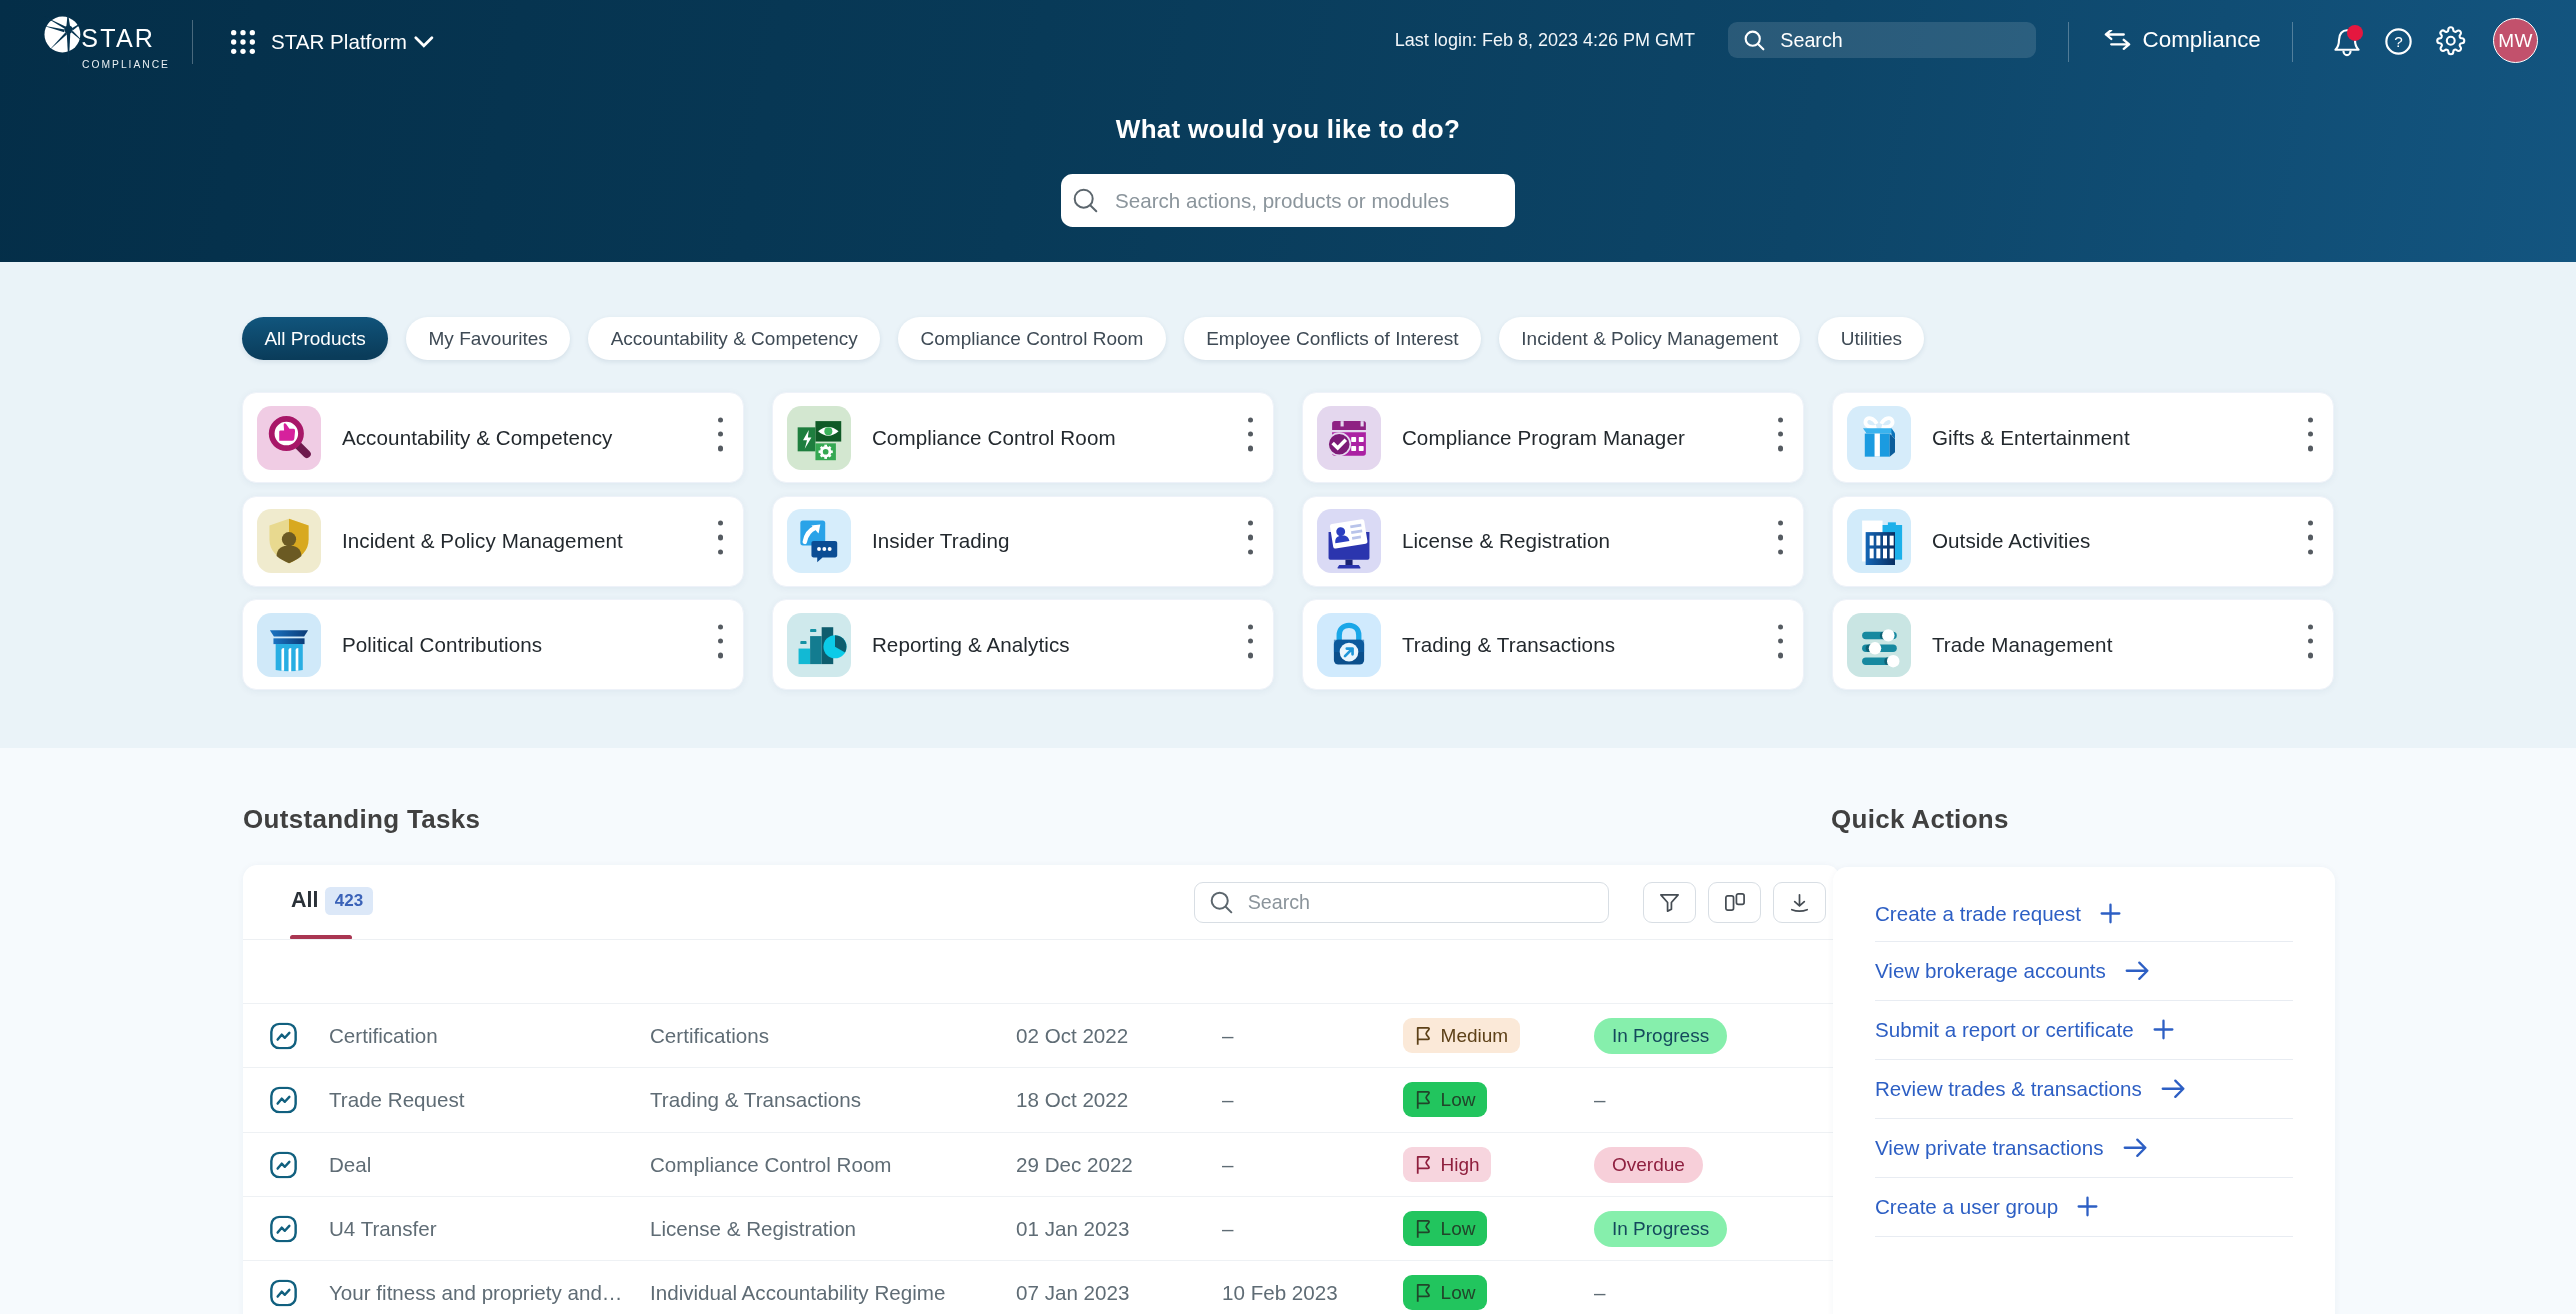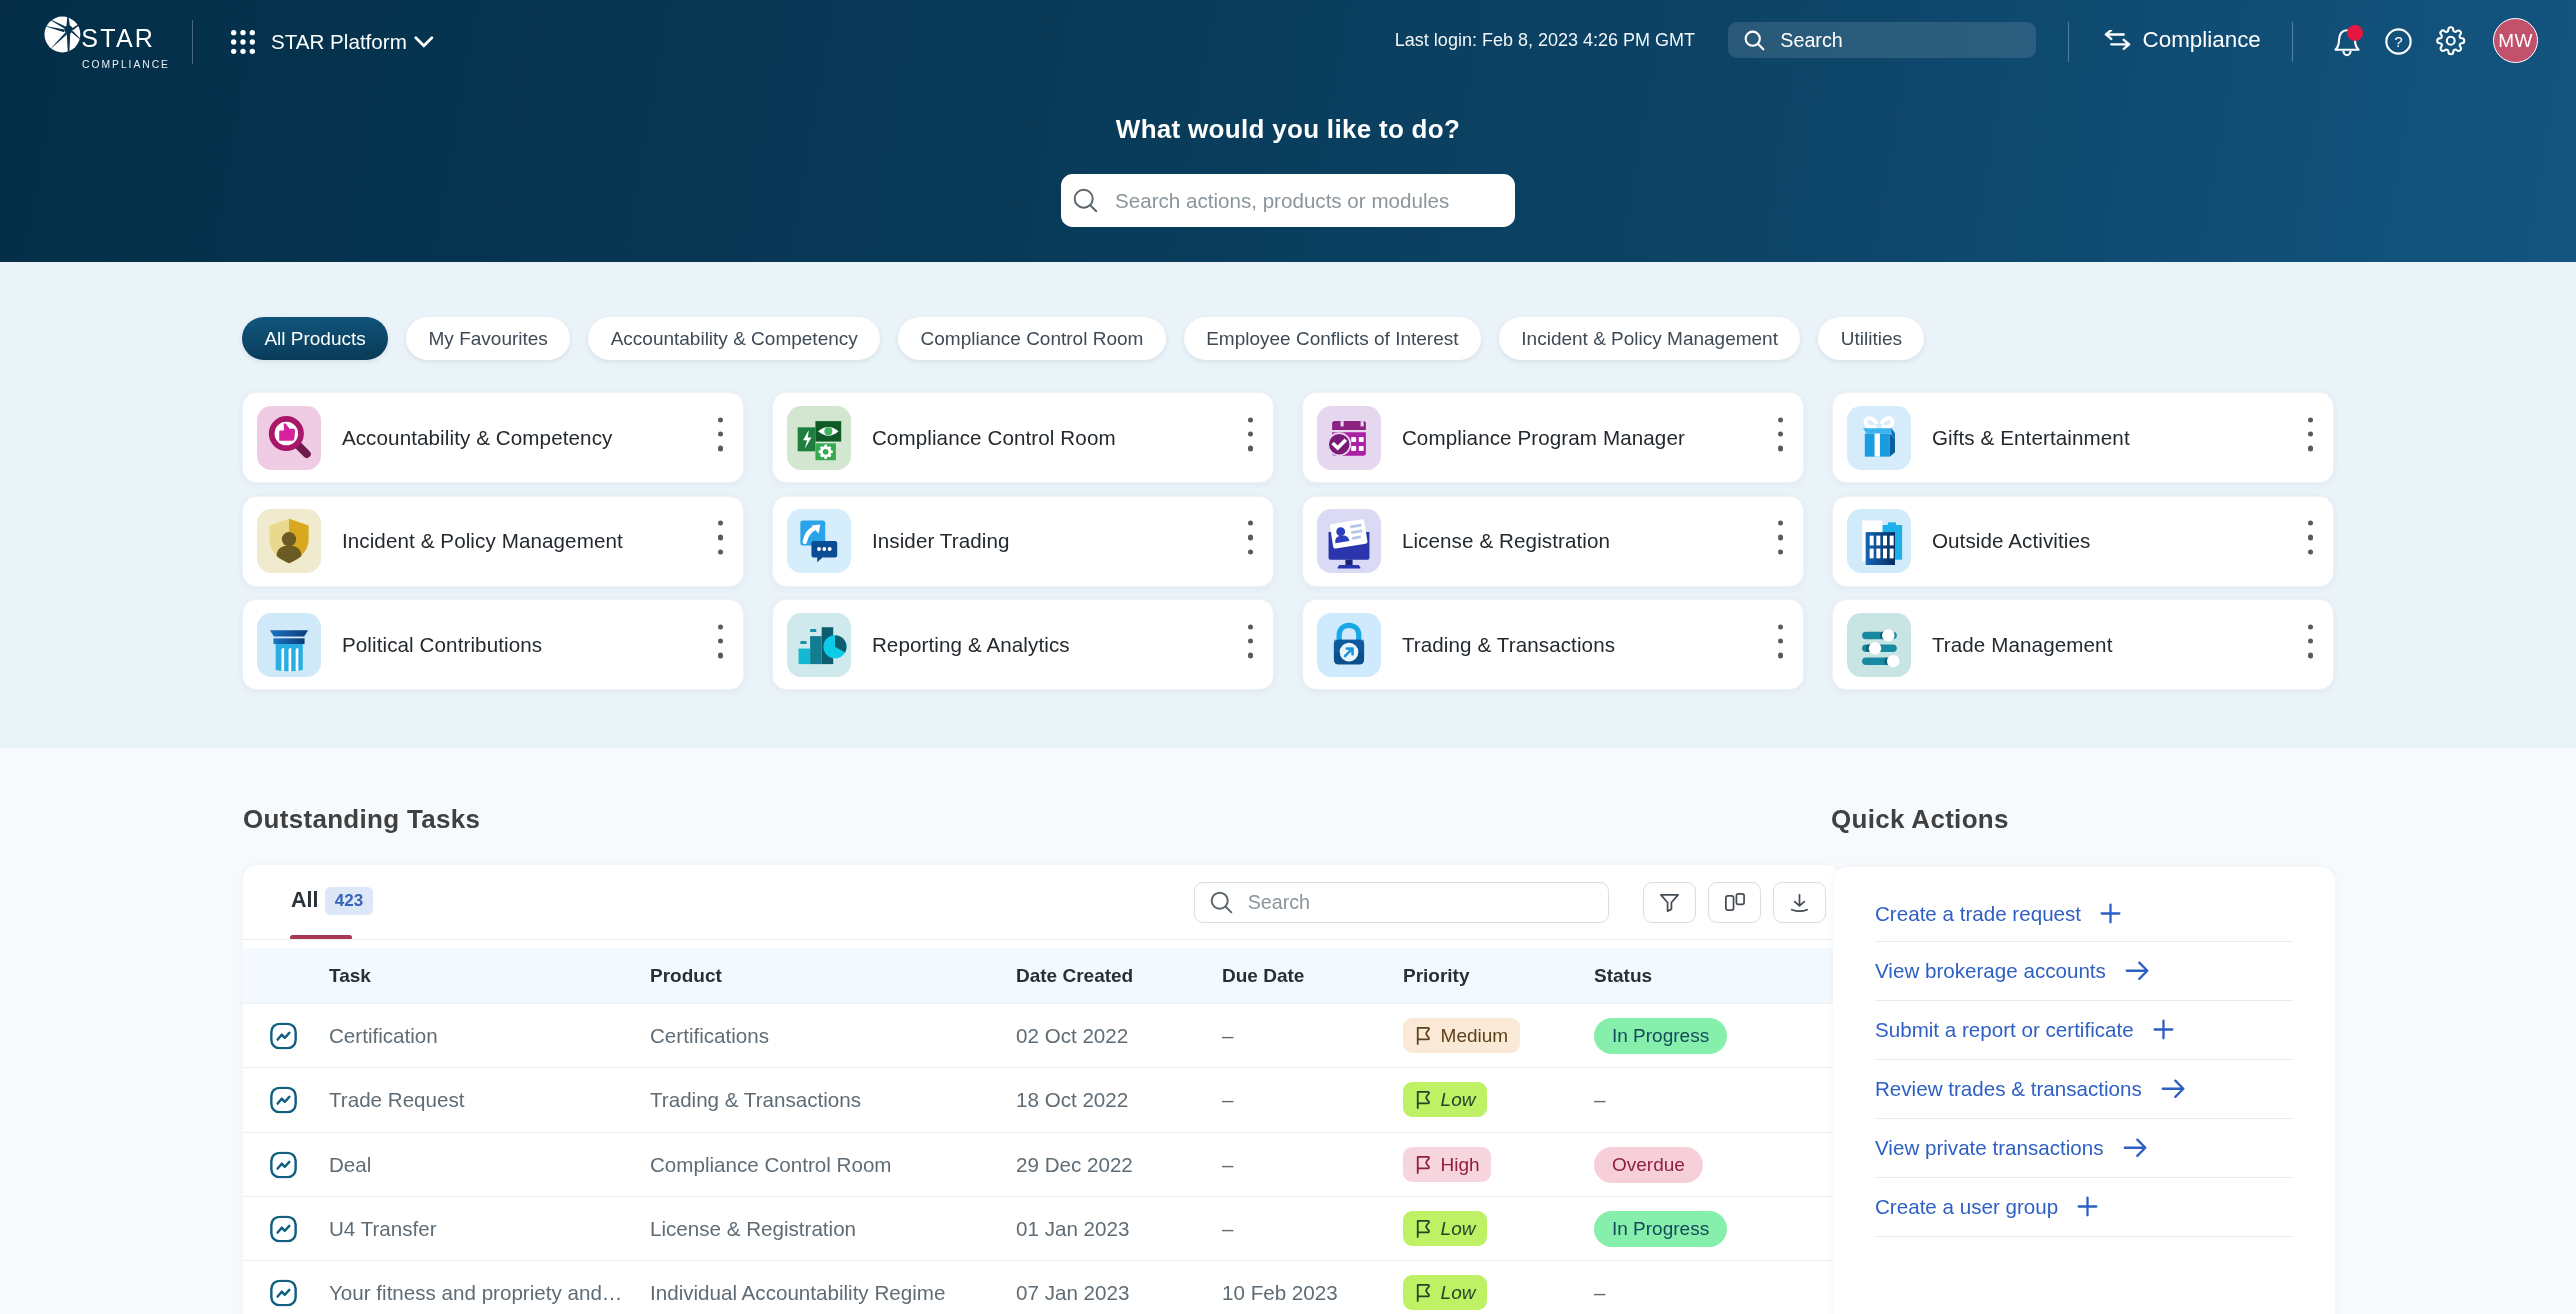--- a/index.html
+++ b/index.html
@@ -66,21 +66,21 @@
 .c-task { position:absolute; left:86px; }
 .c-prod { position:absolute; left:407px; }
 .c-date { position:absolute; left:773px; }
 .c-due  { position:absolute; left:979px; }
 .c-pri  { position:absolute; left:1160px; }
 .c-stat { position:absolute; left:1351px; }
 .rowicon { position:absolute; left:27px; top:50%; transform:translateY(-50%); height:27px; }
 .pbadge { display:inline-flex; align-items:center; height:35px; border-radius:9px; padding:0 11.6px; font-size:19px; gap:8px; }
 .pbadge svg { flex:none; }
 .p-med { background:#fbe9d8; color:#5d4118; }
-.p-low { background:#bef264; color:#21452a;font-style:italic; }
+.p-low { background:#22c55e; color:#21452a; }
 .p-high{ background:#f7d5de; color:#8f1f3d; }
 .sbadge { display:inline-flex; align-items:center; height:36px; border-radius:18px; padding:0 18px; font-size:19px; }
 .s-prog { background:#86efac; color:#14495c; }
 .s-over { background:#f7cfd9; color:#8f2040; }
 
 
 .qa-item { height:59px; display:flex; align-items:center; margin:0 42px 0 42px; padding-right:0;
   border-bottom:0.9px solid #e8ecf2; color:#2d5fc4; font-size:20.6px; gap:18px; }
 .qa-item:first-child { height:55px; margin-top:19.7px; }
 </style>
@@ -442,28 +442,20 @@
           <rect x="3" y="5" width="8" height="15" rx="2"></rect>
           <rect x="14" y="3" width="8" height="11" rx="2"></rect>
         </svg>
       </div>
     <div class="tp-btn" style="left:1530px;">
         <svg width="23" height="23" viewBox="0 0 24 24" fill="none" stroke="#454c53" stroke-width="1.8" stroke-linecap="round">
           <path d="M12 4 L12 15 M7 11 L12 15.5 L17 11"></path>
           <path d="M4 19.5 C9 21.5 15 21.5 20 19.5"></path>
         </svg>
       </div>
-    <div class="thead">
-      <span class="c-task">Task</span>
-        <span class="c-prod">Product</span>
-        <span class="c-date">Date Created</span>
-      <span class="c-due">Due Date</span>
-        <span class="c-pri">Priority</span>
-        <span class="c-stat">Status</span>
-    </div>
     <div id="rows">
         <div class="trow" style="top:138px">
           <span class="rowicon"><svg width="27" height="27" viewBox="0 0 30 30" fill="none">
               <rect x="1.5" y="1.5" width="27" height="27" rx="9" stroke="#11607f" stroke-width="2.7"></rect>
               <path d="M8.5 19 L13 13.5 L16.5 17 L21.5 11.5" stroke="#11607f" stroke-width="2.7" stroke-linecap="round" stroke-linejoin="round"></path>
             </svg></span>
           <span class="c-task">Certification</span>
           <span class="c-prod">Certifications</span>
           <span class="c-date">02 Oct 2022</span>
           <span class="c-due">–</span>

